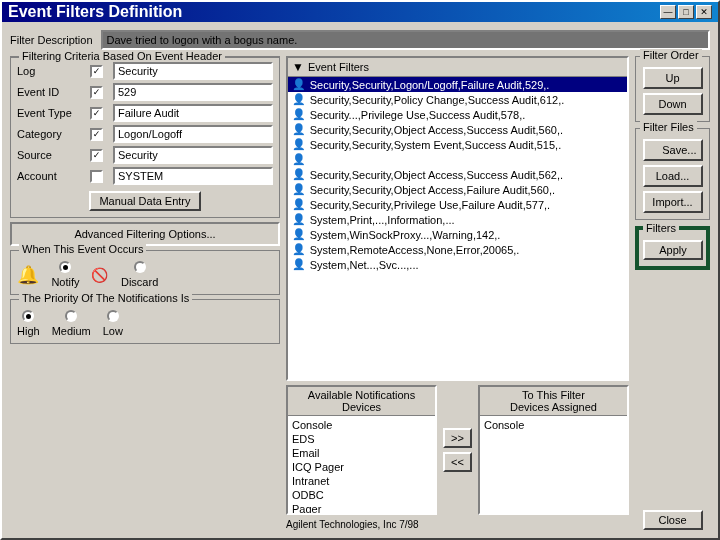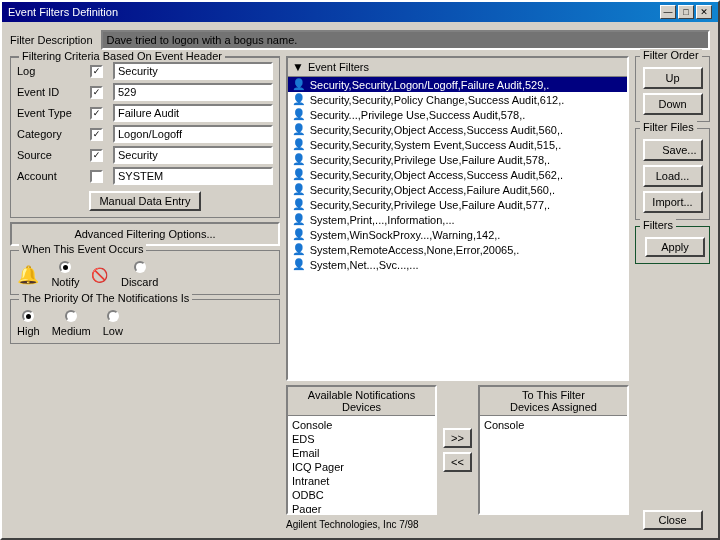--- a/index.html
+++ b/index.html
@@ -29,22 +29,22 @@
       color: white;
       padding: 3px 6px;
       display: flex;
       align-items: center;
       justify-content: space-between;
       height: 20px;
       flex-shrink: 0;
     }
 
     .titlebar-title {
-      font-size: 11px;
-      font-weight: normal;
+      font-size: 16px;
+      font-weight: bold;
       color: white;
     }
 
     .titlebar-buttons {
       display: flex;
       gap: 2px;
     }
 
     .titlebar-btn {
       width: 16px;
@@ -427,27 +427,27 @@
       padding: 0 3px;
       font-size: 11px;
     }
 
     
     ::-webkit-scrollbar { width: 16px; height: 16px; }
     ::-webkit-scrollbar-track { background: #d4d0c8; }
     ::-webkit-scrollbar-thumb { background: #c0c0c0; border: 1px solid #808080; }
 
     .filters-group {
-      border: 1px solid #14532d;
+      border: 4px solid #14532d;
       padding: 4px 4px 6px;
       position: relative;
       display: flex;
       flex-direction: column;
       gap: 4px;
-      align-items: flex-end;
+      align-items: flex-start;
     }
     .filters-group-title {
       position: absolute;
       top: -8px;
       left: 4px;
       background: #d4d0c8;
       padding: 0 3px;
       font-size: 11px;
     }
 
@@ -568,21 +568,20 @@
               <div class="filter-item">
                 <span class="filter-item-icon">👤</span>
                 <span>Security,Security,Object Access,Success Audit,560,.</span>
               </div>
               <div class="filter-item">
                 <span class="filter-item-icon">👤</span>
                 <span>Security,Security,System Event,Success Audit,515,.</span>
               </div>
               <div class="filter-item">
                 <span class="filter-item-icon">👤</span>
-                <span>Security,Security,Privilege Use,Failure Audit,578,.</span>
               </div>
               <div class="filter-item">
                 <span class="filter-item-icon">👤</span>
                 <span>Security,Security,Object Access,Success Audit,562,.</span>
               </div>
               <div class="filter-item">
                 <span class="filter-item-icon">👤</span>
                 <span>Security,Security,Object Access,Failure Audit,560,.</span>
               </div>
               <div class="filter-item">

